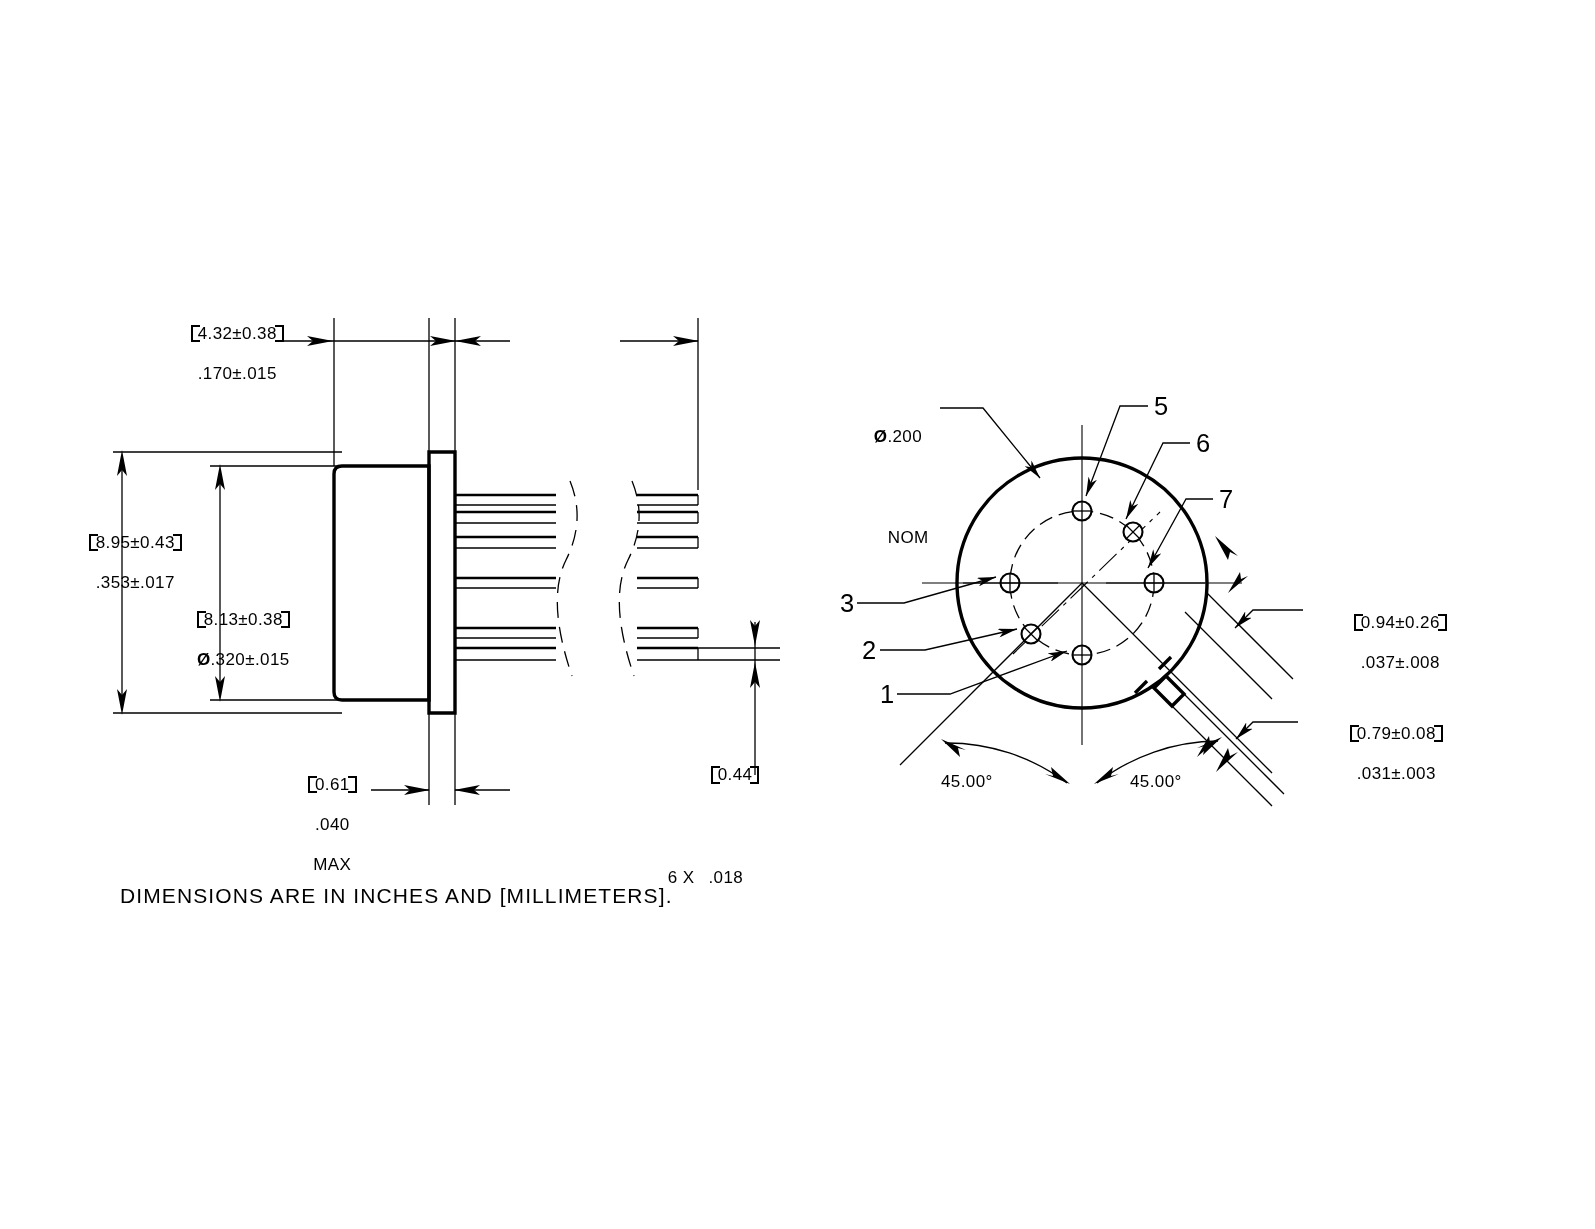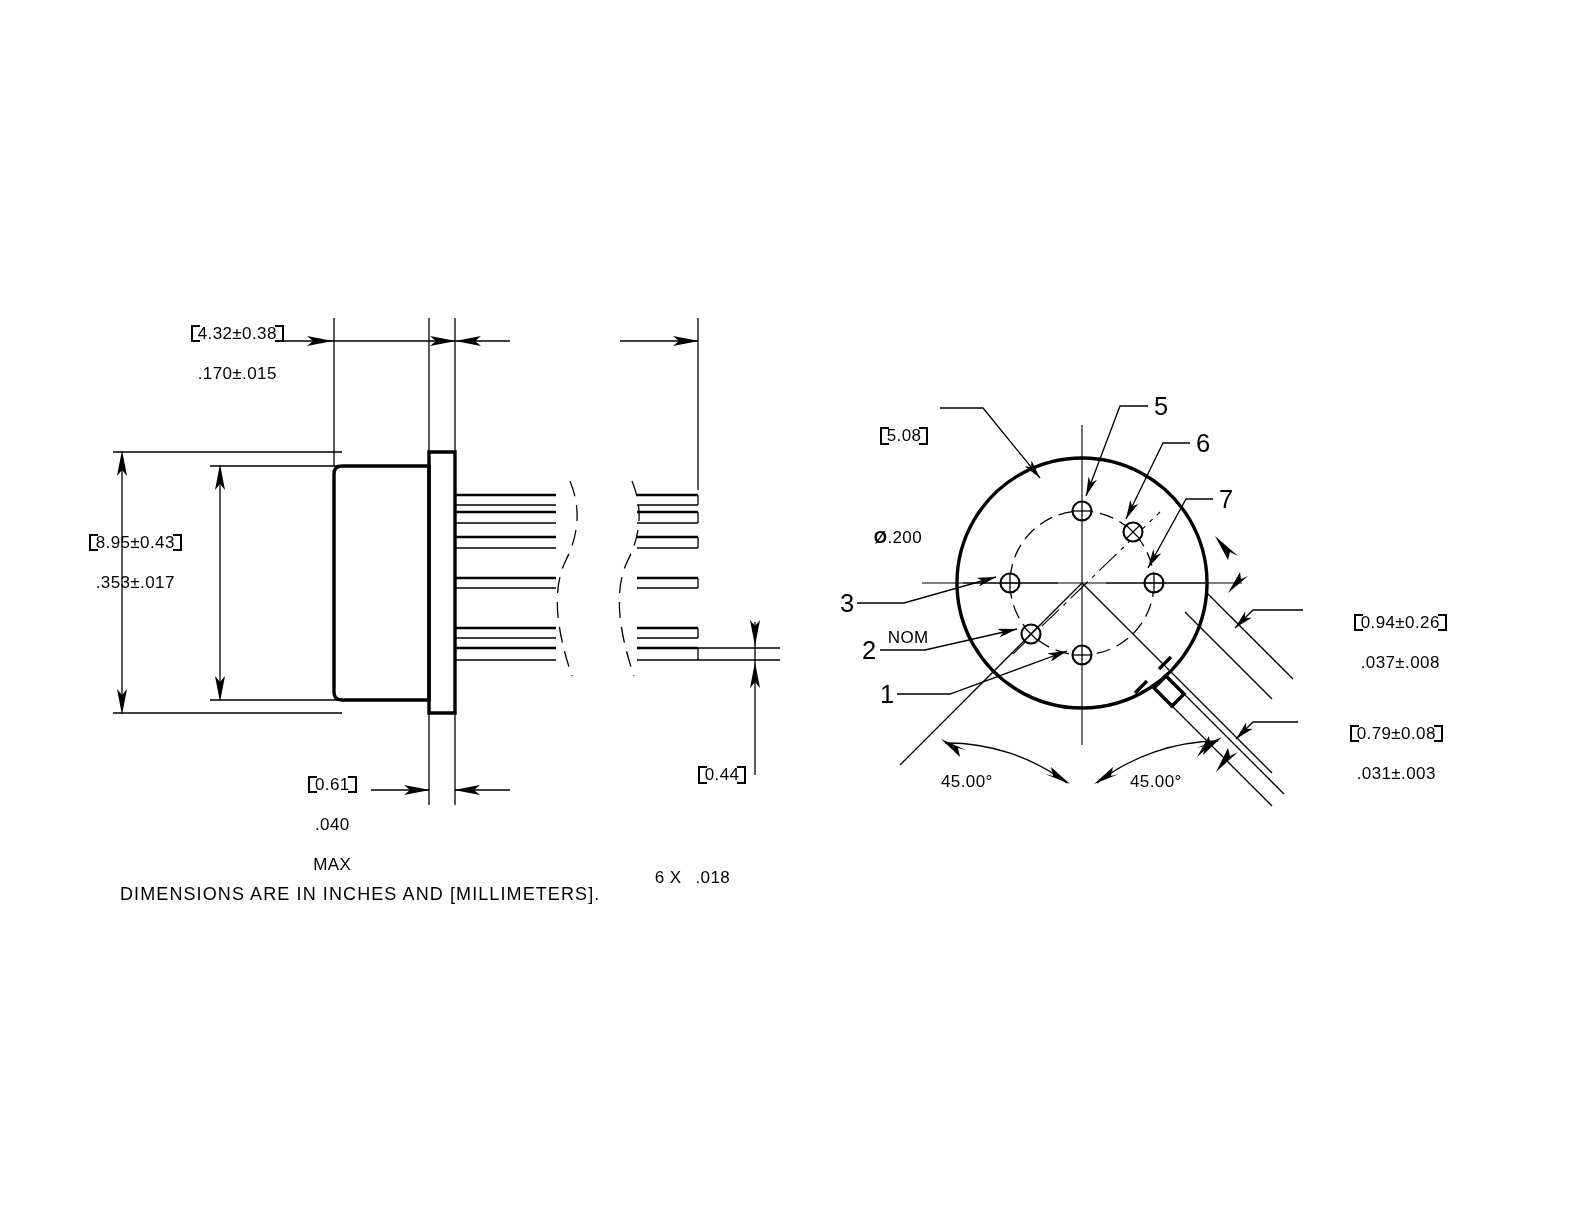--- a/index.html
+++ b/index.html
@@ -35,21 +35,21 @@
   .txt {
     position: absolute;
     color: #000;
     font-family: "Liberation Sans", sans-serif;
     white-space: pre;
     letter-spacing: 0.4px;
     line-height: 1.16;
   }
   .dimtxt  { font-size: 17px; }
   .numtxt  { font-size: 25.5px; }
-  .notetxt { font-size: 18px; letter-spacing: 1.1px; }
+  .notetxt { font-size: 21px; letter-spacing: 1.1px; }
   .brk {
     display: inline-block;
     position: relative;
     padding: 1px 7px 1px 7px;
   }
   .brk::before, .brk::after {
     content: "";
     position: absolute;
     top: 2px;
     bottom: 2px;
@@ -291,40 +291,41 @@
     <span class="brk">4.32±0.38</span><br>
     <span>.170±.015</span>
   </div>
 
 
   <div class="txt dimtxt ctr" style="left:45px; top:512px; width:160px;">
     <span class="brk">8.95±0.43</span><br>
     <span>.353±.017</span>
   </div>
 
+  <div class="txt dimtxt ctr" style="left:148px; top:589px; width:170px;">
+    <span class="brk">8.13±0.38</span><br>
+    <span class="dia">Ø</span><span>.320±.015</span>
+  </div>
 
   <div class="txt dimtxt ctr" style="left:268px; top:754px; width:108px;">
     <span class="brk">0.61</span><br>
     <span>.040</span><br>
     <span>MAX</span>
   </div>
 
-  <div class="txt dimtxt" style="left:624px; top:705px;">
+  <div class="txt dimtxt" style="left:637px; top:705px;">
     <div style="margin-left:43px;">
       <span class="brk">0.44</span>
     </div>
     <div style="margin-top:3px;">
       <span>6 X</span><span style="display:inline-block;width:14px;"></span><span>.018</span>
     </div>
   </div>
 
   <div class="txt dimtxt" style="left:843px; top:366px;">
-    <div style="margin-left:6px;">
-      <span class="brk">5.08</span>
-    </div>
     <div style="margin-top:2px;">
       <span class="dia">Ø</span><span>.200</span>
     </div>
     <div style="margin-top:2px; margin-left:14px;">
       <span>NOM</span>
     </div>
   </div>
 
   <div class="txt numtxt" style="left:1154px; top:392px;">5</div>
   <div class="txt numtxt" style="left:1196px; top:429px;">6</div>

